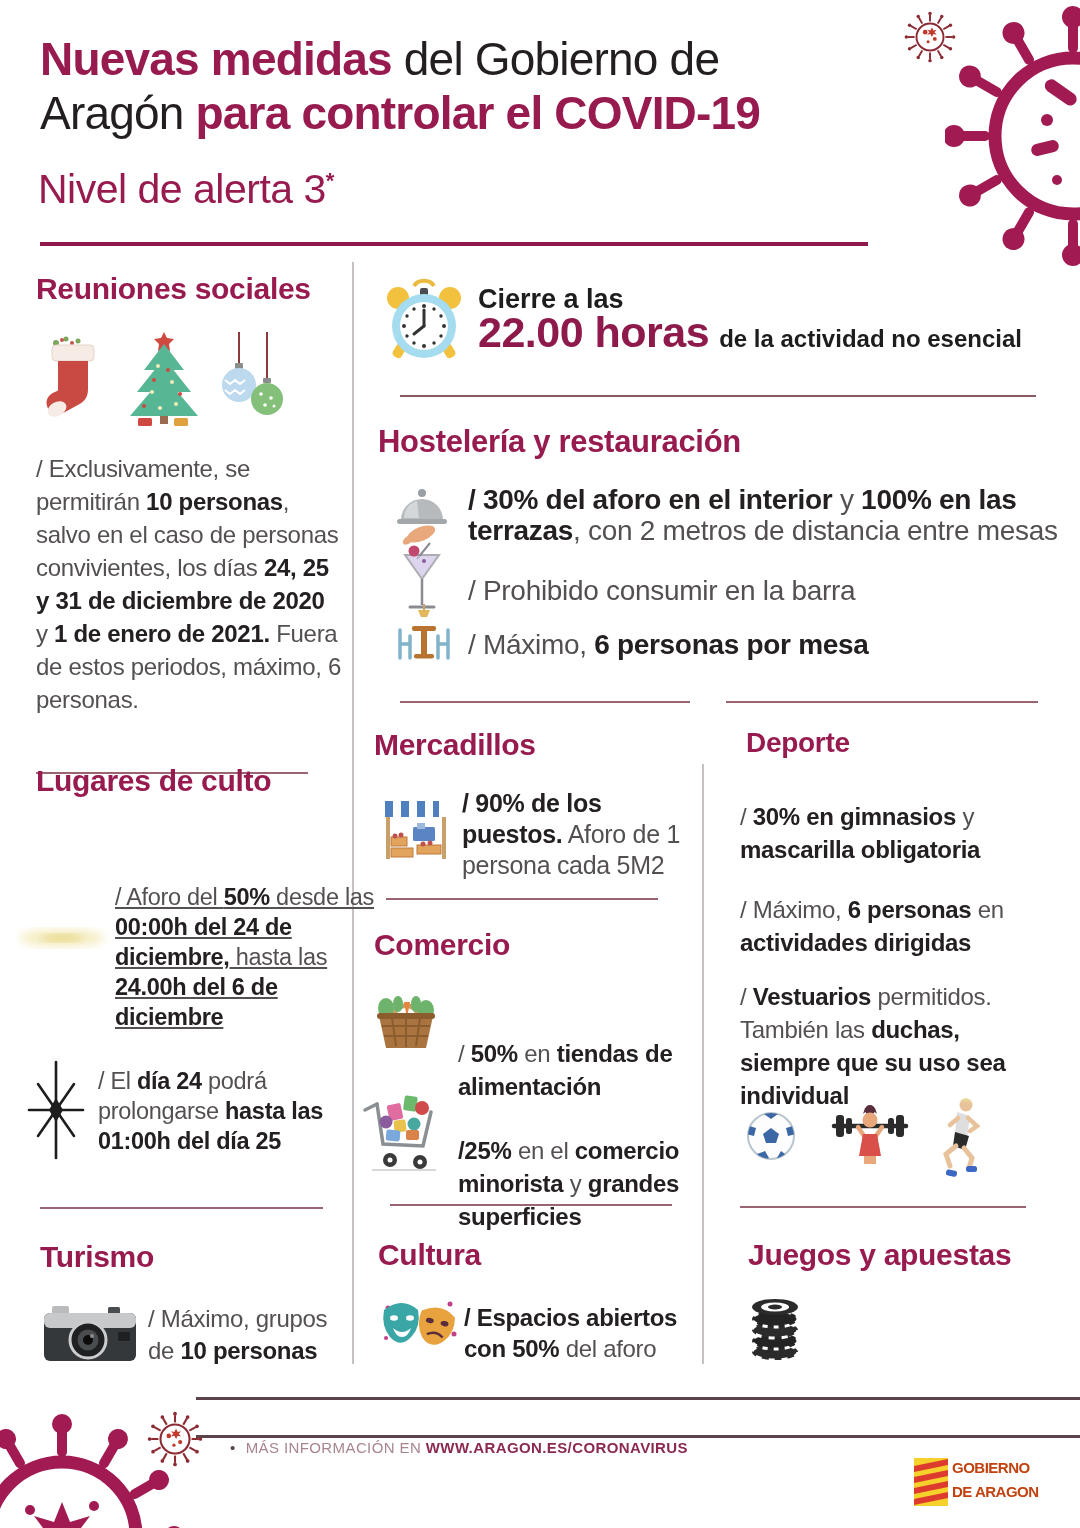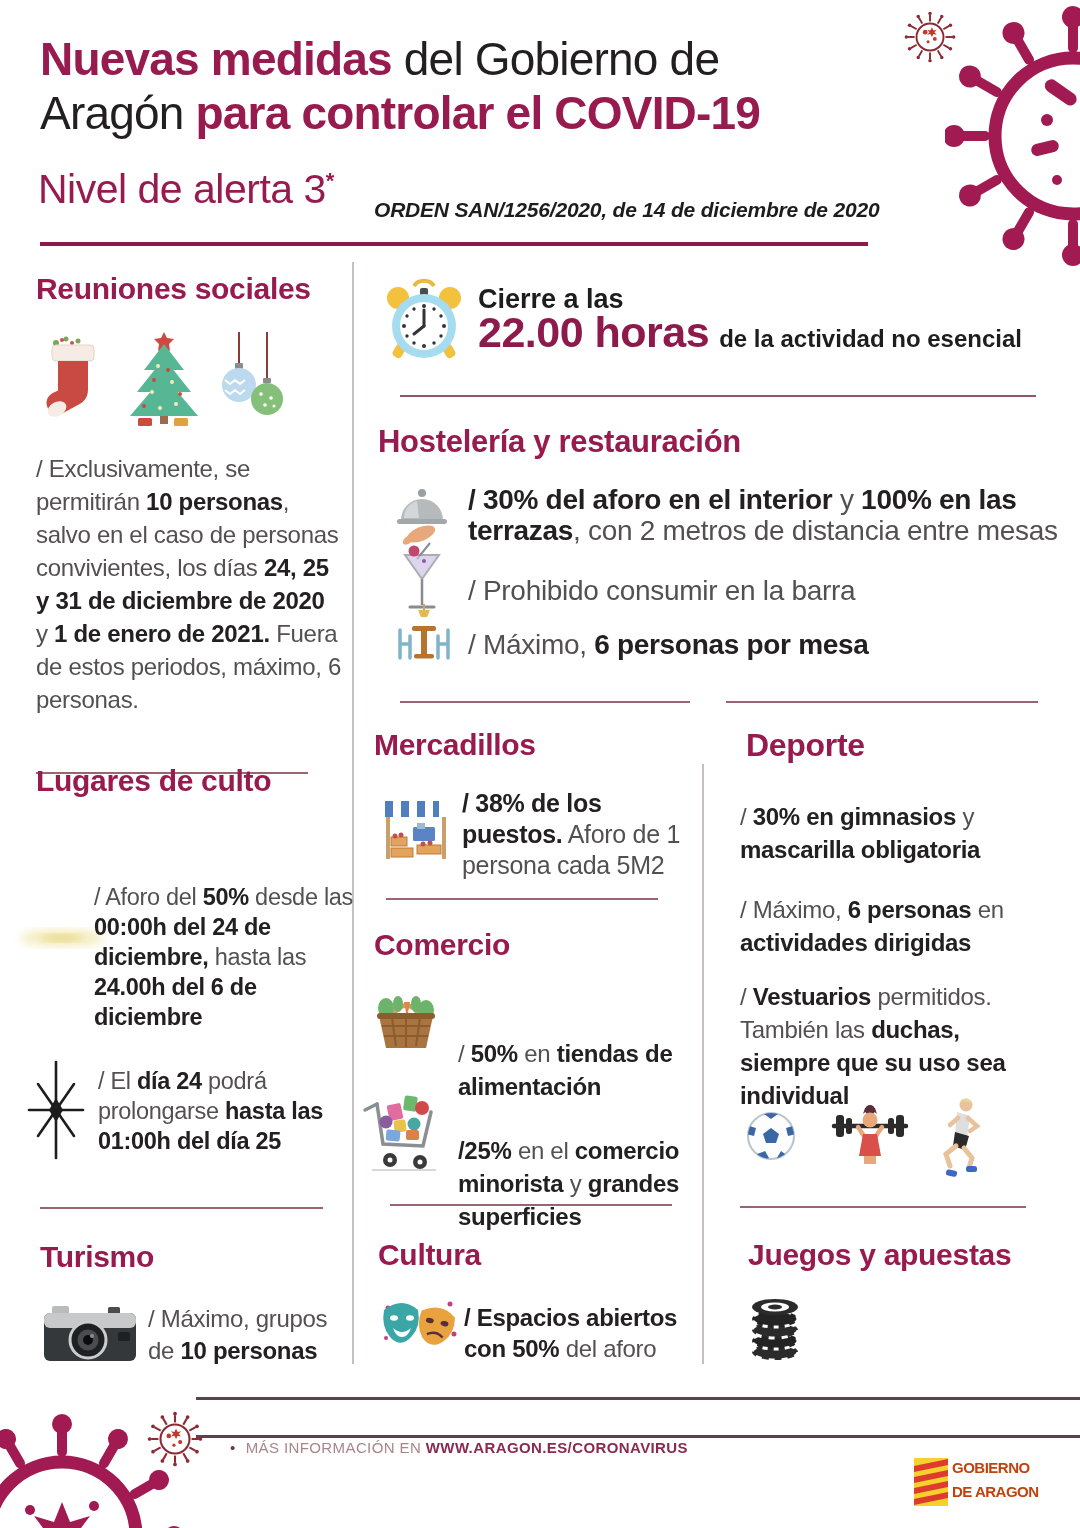--- a/index.html
+++ b/index.html
@@ -57,21 +57,20 @@
 
 <div class="page">
 
   <div class="abs title">
     <div><span class="b" style="color: rgb(152, 27, 79);">Nuevas medidas</span><span style="color: rgb(35, 31, 32);"> del Gobierno de</span></div>
     <div><span style="color: rgb(35, 31, 32);">Aragón </span><span class="b" style="color: rgb(152, 27, 79);">para controlar el COVID-19</span></div>
   </div>
 
   <div class="abs alert"><span>Nivel de alerta 3</span><sup>*</sup></div>
 
-  <div class="abs order">ORDEN SAN/1256/2020, de 14 de diciembre de 2020</div>
 
   <div class="abs hrule" style="left:40px;top:242px;width:828px;"></div>
 
   <svg class="abs" style="left:903px;top:10px;" width="54" height="54" viewBox="0 0 56 56">
     <g stroke="#8c2a33" fill="none" stroke-width="2">
       <circle cx="28" cy="28" r="14"></circle>
       <g>
           <line x1="28" y1="12" x2="28" y2="5"></line>
         </g>
       <g transform="rotate(30 28 28)">
@@ -276,21 +275,21 @@
 
   <svg class="abs" style="left:14px;top:916px;" width="96" height="44" viewBox="0 0 96 44">
     <defs>
         <filter id="blur1">
           <feGaussianBlur stdDeviation="5"></feGaussianBlur>
         </filter>
       </defs>
     <ellipse cx="48" cy="22" rx="42" ry="9" fill="#efe3a0" opacity="0.65" filter="url(#blur1)"></ellipse>
     <ellipse cx="48" cy="22" rx="20" ry="3.5" fill="#e3cf6e" opacity="0.8" filter="url(#blur1)"></ellipse>
   </svg>
-  <div class="abs txt lugares-txt" style="left:94px;top:882px;"><span>/ Aforo del </span><span class="b">50%</span><span>  desde las </span><span class="b">00:00h del 24 de diciembre,</span><span> hasta las </span><span class="b">24.00h del 6 de diciembre</span></div>
+  <div class="abs txt lugares-txt" style="left:115px;top:882px;text-decoration:underline;"><span>/ Aforo del </span><span class="b">50%</span><span>  desde las </span><span class="b">00:00h del 24 de diciembre,</span><span> hasta las </span><span class="b">24.00h del 6 de diciembre</span></div>
 
   <svg class="abs" style="left:26px;top:1058px;" width="60" height="104" viewBox="0 0 60 104">
     <g stroke="#1d1d1d" stroke-width="2.6" stroke-linecap="round">
       <line x1="30" y1="4" x2="30" y2="100"></line>
       <line x1="3" y1="52" x2="57" y2="52"></line>
       <line x1="12" y1="26" x2="48" y2="78"></line>
       <line x1="48" y1="26" x2="12" y2="78"></line>
     </g>
     <polygon points="30,40 37,52 30,64 23,52" fill="#1d1d1d"></polygon>
   </svg>
@@ -407,21 +406,21 @@
       <rect x="8" y="51" width="22" height="9"></rect>
       <rect x="34" y="48" width="24" height="9"></rect>
     </g>
     <g fill="#c0504a">
         <circle cx="12" cy="39" r="2.5"></circle>
         <circle cx="18" cy="38" r="2.5"></circle>
         <circle cx="40" cy="47" r="2.5"></circle>
         <circle cx="47" cy="46" r="2.5"></circle>
       </g>
   </svg>
-  <div class="abs txt merc-txt"><span class="b">/ </span><span class="b">38% de los puestos.</span><span> Aforo de 1 persona cada 5M2</span></div>
+  <div class="abs txt merc-txt"><span class="b">/ </span><span class="b">90% de los puestos.</span><span> Aforo de 1 persona cada 5M2</span></div>
 
   <div class="abs thin-rule" style="left:386px;top:898px;width:272px;"></div>
 
   <div class="abs h2" style="left:374px;top:928px;">Comercio</div>
 
   <svg class="abs" style="left:374px;top:988px;" width="64" height="64" viewBox="0 0 64 64">
     <path d="M20,26 a13,14 0 0 1 24,0" fill="none" stroke="#c8a06a" stroke-width="5"></path>
     <g fill="#6db36b">
       <ellipse cx="12" cy="20" rx="8" ry="10"></ellipse>
         <ellipse cx="52" cy="22" rx="8" ry="10"></ellipse>
@@ -484,21 +483,21 @@
     <path d="M13,34 q9,8 18,0 q-3,9 -9,9 q-6,0 -9,-9 z" fill="#ffffff"></path>
     <g transform="rotate(12 56 36)">
       <path d="M38,20 q18,-13 34,0 q3,15 -6,25 q-11,12 -22,1 q-9,-11 -6,-26 z" fill="#e8a23e"></path>
       <ellipse cx="48" cy="28" rx="4" ry="2.6" fill="#5a2d3c"></ellipse>
       <ellipse cx="63" cy="28" rx="4" ry="2.6" fill="#5a2d3c"></ellipse>
       <path d="M48,42 q8,-6 16,0" fill="none" stroke="#5a2d3c" stroke-width="2.5"></path>
     </g>
   </svg>
   <div class="abs txt cult-txt"><span class="b">/ Espacios abiertos con 50%</span><span> del aforo</span></div>
 
-  <div class="abs h2" style="left:746px;top:727px;font-size:32px;">Deporte</div>
+  <div class="abs h2" style="left:746px;top:727px;font-size:28px;">Deporte</div>
 
   <div class="abs txt dep-txt" style="top:800px;"><span>/ </span><span class="b">30% en gimnasios</span><span> y </span><span class="b">mascarilla obligatoria</span></div>
   <div class="abs txt dep-txt" style="top:893px;"><span>/ Máximo, </span><span class="b">6 personas</span><span> en </span><span class="b">actividades dirigidas</span></div>
   <div class="abs txt dep-txt" style="top:980px;"><span>/ </span><span class="b">Vestuarios</span><span> permitidos. También las </span><span class="b">duchas, siempre que su uso sea individual</span></div>
 
   <svg class="abs" style="left:745px;top:1110px;" width="52" height="52" viewBox="0 0 52 52">
     <defs>
         <clipPath id="ballclip">
           <circle cx="26" cy="26" r="23"></circle>
         </clipPath>

